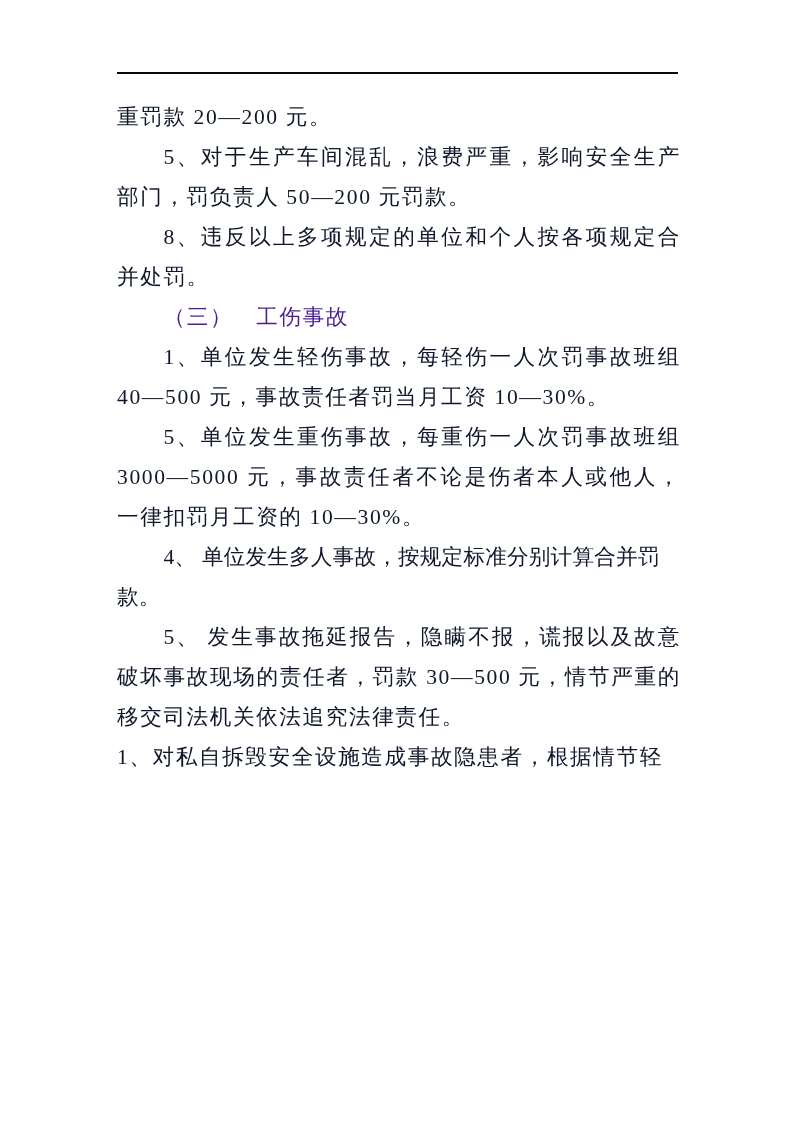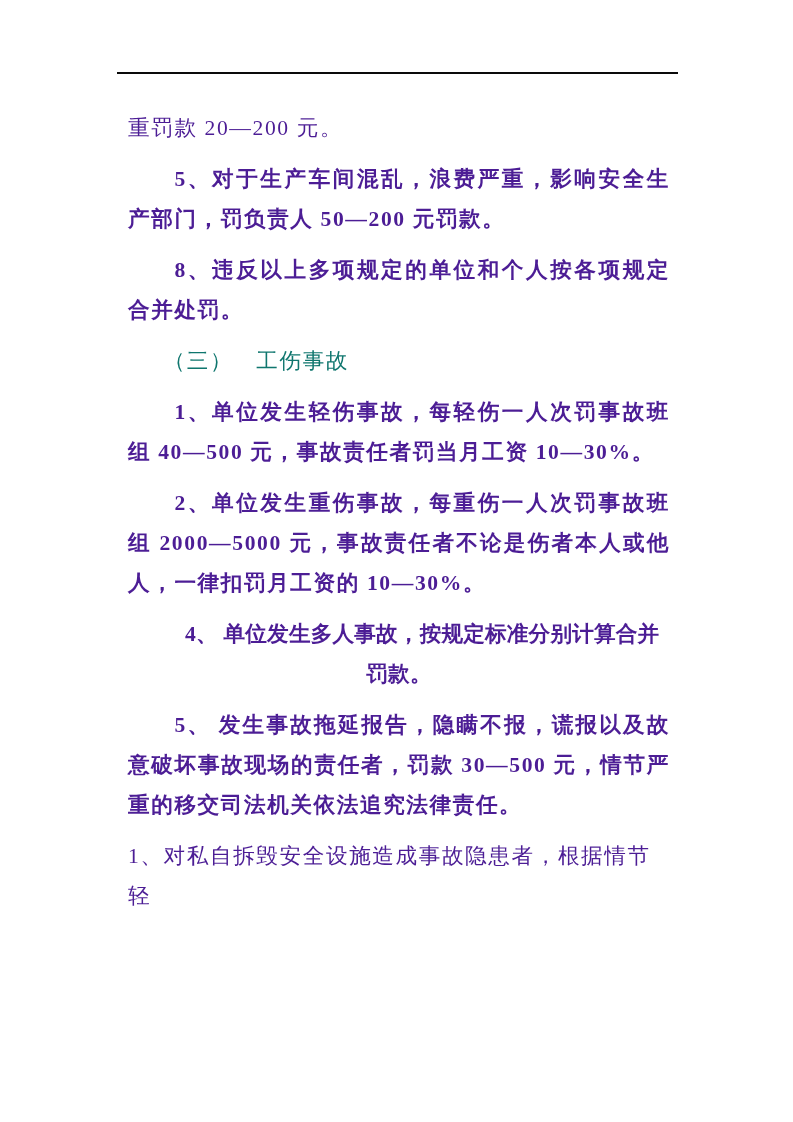--- a/index.html
+++ b/index.html
@@ -33,64 +33,62 @@
 
   
   .body-block {
     position: absolute;
     left: 117px;
     top: 97px;
     width: 564px;
   }
 
   .para {
-    margin: 11px;
+    margin: 0;
     font-size: 21.6px;
     line-height: 40px;
-    color: #4c1d95;
+    color: #0f172a;
     letter-spacing: 1.6px;
     text-align: justify;
     text-justify: inter-character;
     word-break: break-all;
     font-weight: 400;
     -webkit-font-smoothing: antialiased;
   }
 
   
   .indent2 {
     text-indent: 46.5px;
-    font-weight: bold;
   }
   .indent-none {
     text-indent: 0;
   }
 
   
   .heading {
     margin: 0;
     font-size: 21.6px;
     line-height: 40px;
-    color: #0f766e;
+    color: #4c1d95;
     letter-spacing: 1.6px;
     text-indent: 46.5px;
     text-align: left;
     white-space: pre;
     word-break: keep-all;
   }
 
   
   .nojustify {
     text-align: left;
     white-space: normal;
   }
 
   
   .condensed {
     letter-spacing: 0.2px;
-    text-align: center;
   }
 </style>
 </head>
 <body>
 
 <div class="page">
 
   <div class="header-rule"></div>
 
   <div class="body-block">
@@ -100,21 +98,21 @@
     <p class="para indent2">5、对于生产车间混乱，浪费严重，影响安全生产部门，罚负责人 50—200 元罚款。</p>
 
 
 
     <p class="para indent2">8、违反以上多项规定的单位和个人按各项规定合并处罚。</p>
 
     <p class="heading">（三）　工伤事故</p>
 
     <p class="para indent2">1、单位发生轻伤事故，每轻伤一人次罚事故班组 40—500 元，事故责任者罚当月工资 10—30%。</p>
 
-    <p class="para indent2">2、单位发生重伤事故，每重伤一人次罚事故班组 2000—5000 元，事故责任者不论是伤者本人或他人，一律扣罚月工资的 10—30%。</p>
+    <p class="para indent2">5、单位发生重伤事故，每重伤一人次罚事故班组 3000—5000 元，事故责任者不论是伤者本人或他人，一律扣罚月工资的 10—30%。</p>
 
 
     <p class="para indent2 nojustify condensed">4、 单位发生多人事故，按规定标准分别计算合并罚款。</p>
 
     <p class="para indent2">5、 发生事故拖延报告，隐瞒不报，谎报以及故意破坏事故现场的责任者，罚款 30—500 元，情节严重的移交司法机关依法追究法律责任。</p>
 
 
     <p class="para indent-none nojustify">1、对私自拆毁安全设施造成事故隐患者，根据情节轻</p>
 
   </div>

